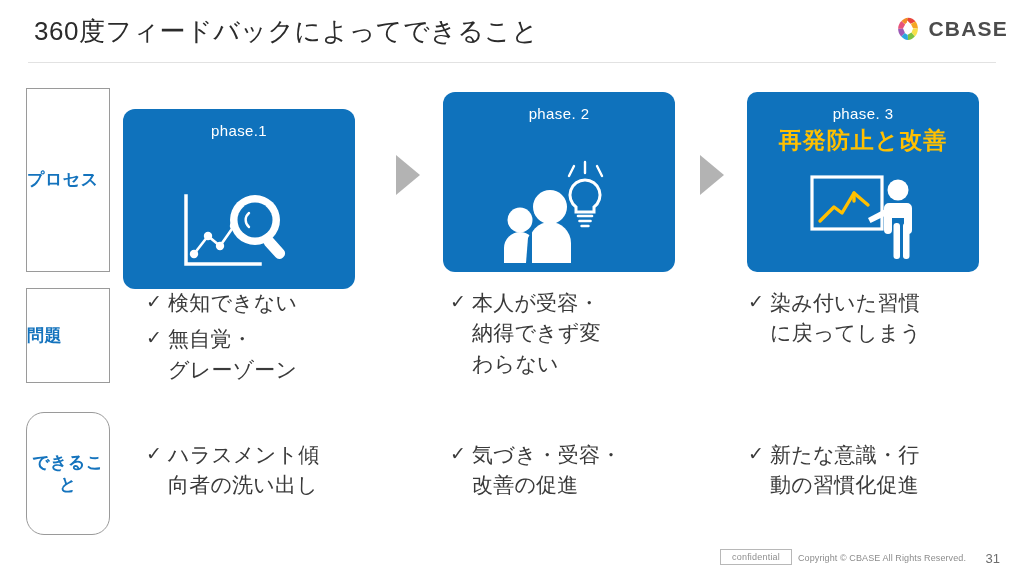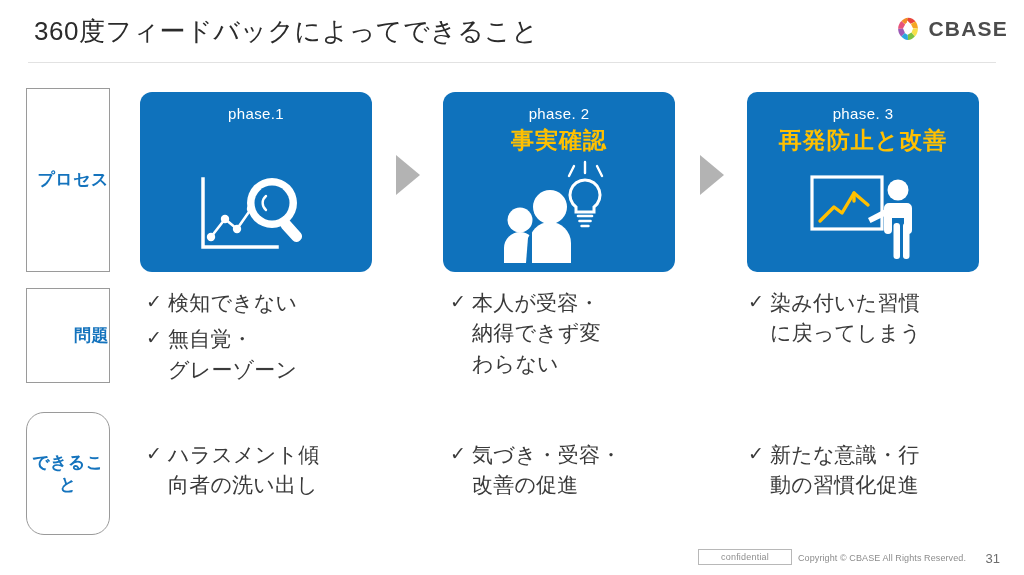--- a/index.html
+++ b/index.html
@@ -55,21 +55,21 @@
   
   .row-label-box {
     position: absolute;
     left: 26px;
     width: 84px;
     border: 1px solid #9a9a9a;
     background: #ffffff;
     box-sizing: border-box;
     display: flex;
     align-items: center;
-    justify-content: flex-end;
+    justify-content: flex-start;
   }
   .row-label-text {
     font-size: 17px;
     font-weight: 700;
     color: #1473bd;
     line-height: 1.25;
     text-align: center;
     letter-spacing: 0.5px;
   }
   #row-label-process { top: 88px;  height: 184px; }
@@ -80,21 +80,21 @@
   .phase-card {
     position: absolute;
     top: 92px;
     width: 232px;
     height: 180px;
     background: #0f72bc;
     border-radius: 12px;
     box-sizing: border-box;
     overflow: hidden;
   }
-  #phase-card-1 { left: 140px; }
+  #phase-card-1 { left: 123px; margin-top: 17px; }
   #phase-card-2 { left: 443px; }
   #phase-card-3 { left: 747px; border-radius: 10px; }
 
   .phase-label {
     position: absolute;
     left: 0; right: 0;
     top: 13px;
     text-align: center;
     color: #ffffff;
     font-size: 15px;
@@ -167,21 +167,21 @@
   
   #slide-footer {
     position: absolute;
     left: 0; bottom: 0;
     width: 1024px; height: 34px;
   }
   #confidential-badge {
     position: absolute;
     right: 232px; bottom: 10px;
     border: 1px solid #b8b8b8;
-    padding: 2px 22px;
+    padding: 2px 11px;
     font-size: 9px;
     color: #8f8f8f;
     letter-spacing: 0.2px;
   }
   #copyright-text {
     position: absolute;
     right: 58px; bottom: 12px;
     font-size: 9px;
     color: #8c8c8c;
     letter-spacing: 0.1px;
@@ -250,21 +250,20 @@
       <path d="M85 33 a9 9 0 0 0 0 14" stroke="#ffffff" stroke-width="2.4" fill="none" stroke-linecap="round"></path>
       <rect x="105" y="55" width="11" height="26" rx="5" fill="#ffffff" transform="rotate(-42 110 68)"></rect>
     </svg>
   </div>
 </div>
 
 <div class="phase-arrow" id="phase-arrow-1"></div>
 
 <div class="phase-card" id="phase-card-2">
   <div class="phase-label">phase. 2</div>
-  <div class="phase-title">事実確認</div>
   <div class="phase-icon">
     <svg width="150" height="105" viewBox="0 0 150 105">
 
       <g stroke="#ffffff" stroke-width="2.4" stroke-linecap="round">
         <line x1="90" y1="6" x2="85" y2="16"></line>
         <line x1="101" y1="2" x2="101" y2="13"></line>
         <line x1="113" y1="6" x2="118" y2="16"></line>
       </g>
 
       <path d="M101 20 a15 15 0 0 1 9 27 l0 5 l-18 0 l0 -5 a15 15 0 0 1 9 -27 Z" fill="none" stroke="#ffffff" stroke-width="3"></path>

